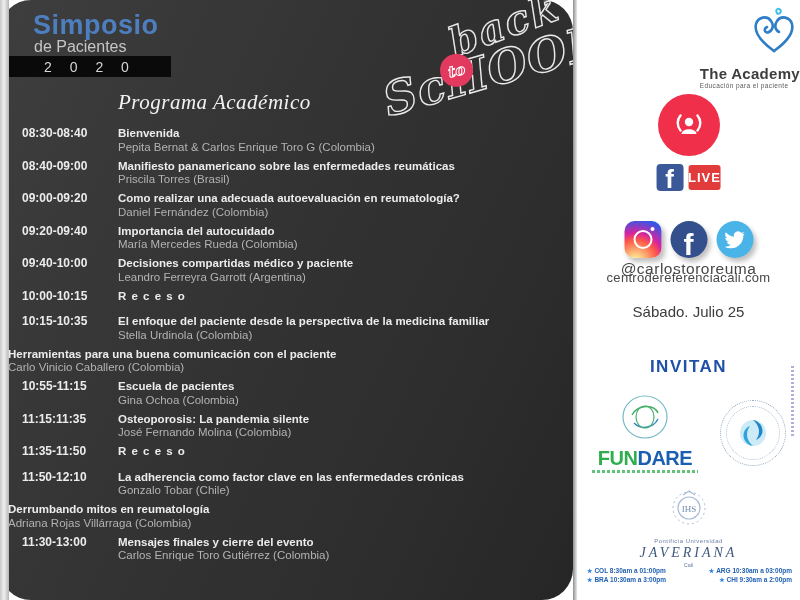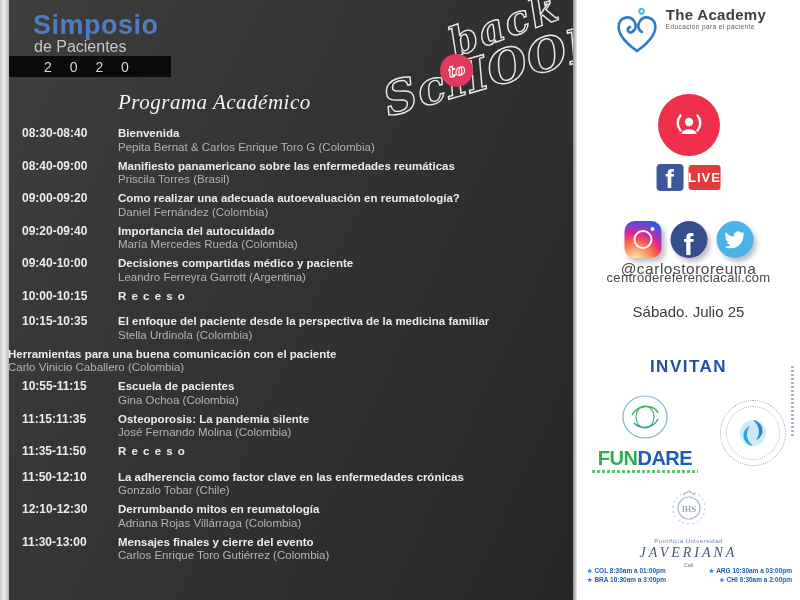--- a/index.html
+++ b/index.html
@@ -1,21 +1,21 @@
 <!DOCTYPE html>
 <html><head>
 <meta charset="utf-8">
 <style>
   html,body{margin:0;padding:0;background:#fff;}
   .stage{position:relative;width:800px;height:600px;overflow:hidden;
          font-family:"Liberation Sans",sans-serif;background:#fff;}
 
   
   .left-panel{position:absolute;left:0;top:0;width:573px;height:600px;
-    background:linear-gradient(115deg,#3e3e3e 0%,#343434 40%,#2c2c2c 80%,#262626 100%);}
+    background:linear-gradient(115deg,#3e3e3e 0%,#343434 40%,#2c2c2c 80%,#262626 100%);border-radius:31px;}
   .edge-strip{position:absolute;left:0;top:0;width:9px;height:600px;
     background:linear-gradient(90deg,#c9c9c9,#f0f0f0 45%,#b5b5b5);}
   .brand-title{position:absolute;left:33px;top:10px;color:#4d7fc0;font-size:27px;font-weight:bold;letter-spacing:.5px;}
   .brand-subtitle{position:absolute;left:34px;top:38px;color:#c6c6c6;font-size:16px;}
   .brand-year{position:absolute;left:9px;top:56px;width:162px;background:#0a0a0a;color:#d6d6d6;
     text-align:center;font-size:14px;letter-spacing:7px;padding:3px 0 2px 0;}
   .program-title{position:absolute;left:118px;top:90px;color:#f2f2f2;font-size:21px;font-style:italic;
     font-family:"Liberation Serif",serif;letter-spacing:.5px;}
 
   
@@ -41,21 +41,21 @@
   .row.receso .s-title{letter-spacing:1px;}
 
   
   .divider{position:absolute;left:573px;top:0;width:4px;height:600px;
     background:linear-gradient(90deg,#8f8f8f,#e8e8e8);}
 
   
   .right-panel{position:absolute;left:577px;top:0;width:223px;height:600px;background:#fff;}
   .centered{position:absolute;left:0;width:100%;text-align:center;}
 
-  .academy{top:6px;display:flex;justify-content:center;align-items:flex-start;gap:3px;}
+  .academy{top:6px;display:flex;justify-content:center;align-items:flex-end;gap:3px;flex-direction:column;}
   .academy-text{text-align:left;}
   .academy-name{font-size:15px;font-weight:bold;color:#3d3d3d;letter-spacing:.3px;}
   .academy-tagline{font-size:6.5px;color:#5a5a5a;letter-spacing:.4px;}
 
   .live-circle{position:absolute;top:94px;left:50%;transform:translateX(-50%);width:62px;height:62px;border-radius:50%;
     background:#f0304b;display:flex;align-items:center;justify-content:center;}
 
   .fblive{position:absolute;top:164px;left:50%;transform:translateX(-50%);display:flex;gap:5px;align-items:center;}
   .fb-square{width:27px;height:27px;background:#3b5998;border-radius:4px;color:#fff;font-weight:bold;font-size:26px;
     display:flex;justify-content:center;align-items:flex-end;overflow:hidden;line-height:24px;}
@@ -202,21 +202,20 @@
           </div>
       </div>
       <div class="row">
         <div class="time">11:50-12:10</div>
         <div class="cell">
             <div class="s-title">La adherencia como factor clave en las enfermedades crónicas</div>
         <div class="s-speaker">Gonzalo Tobar (Chile)</div>
           </div>
       </div>
       <div class="row">
-        <div class="time">12:10-12:30</div>
         <div class="cell">
             <div class="s-title">Derrumbando mitos en reumatología</div>
         <div class="s-speaker">Adriana Rojas Villárraga (Colombia)</div>
           </div>
       </div>
       <div class="row">
         <div class="time">11:30-13:00</div>
         <div class="cell">
             <div class="s-title">Mensajes finales y cierre del evento</div>
         <div class="s-speaker">Carlos Enrique Toro Gutiérrez (Colombia)</div>

